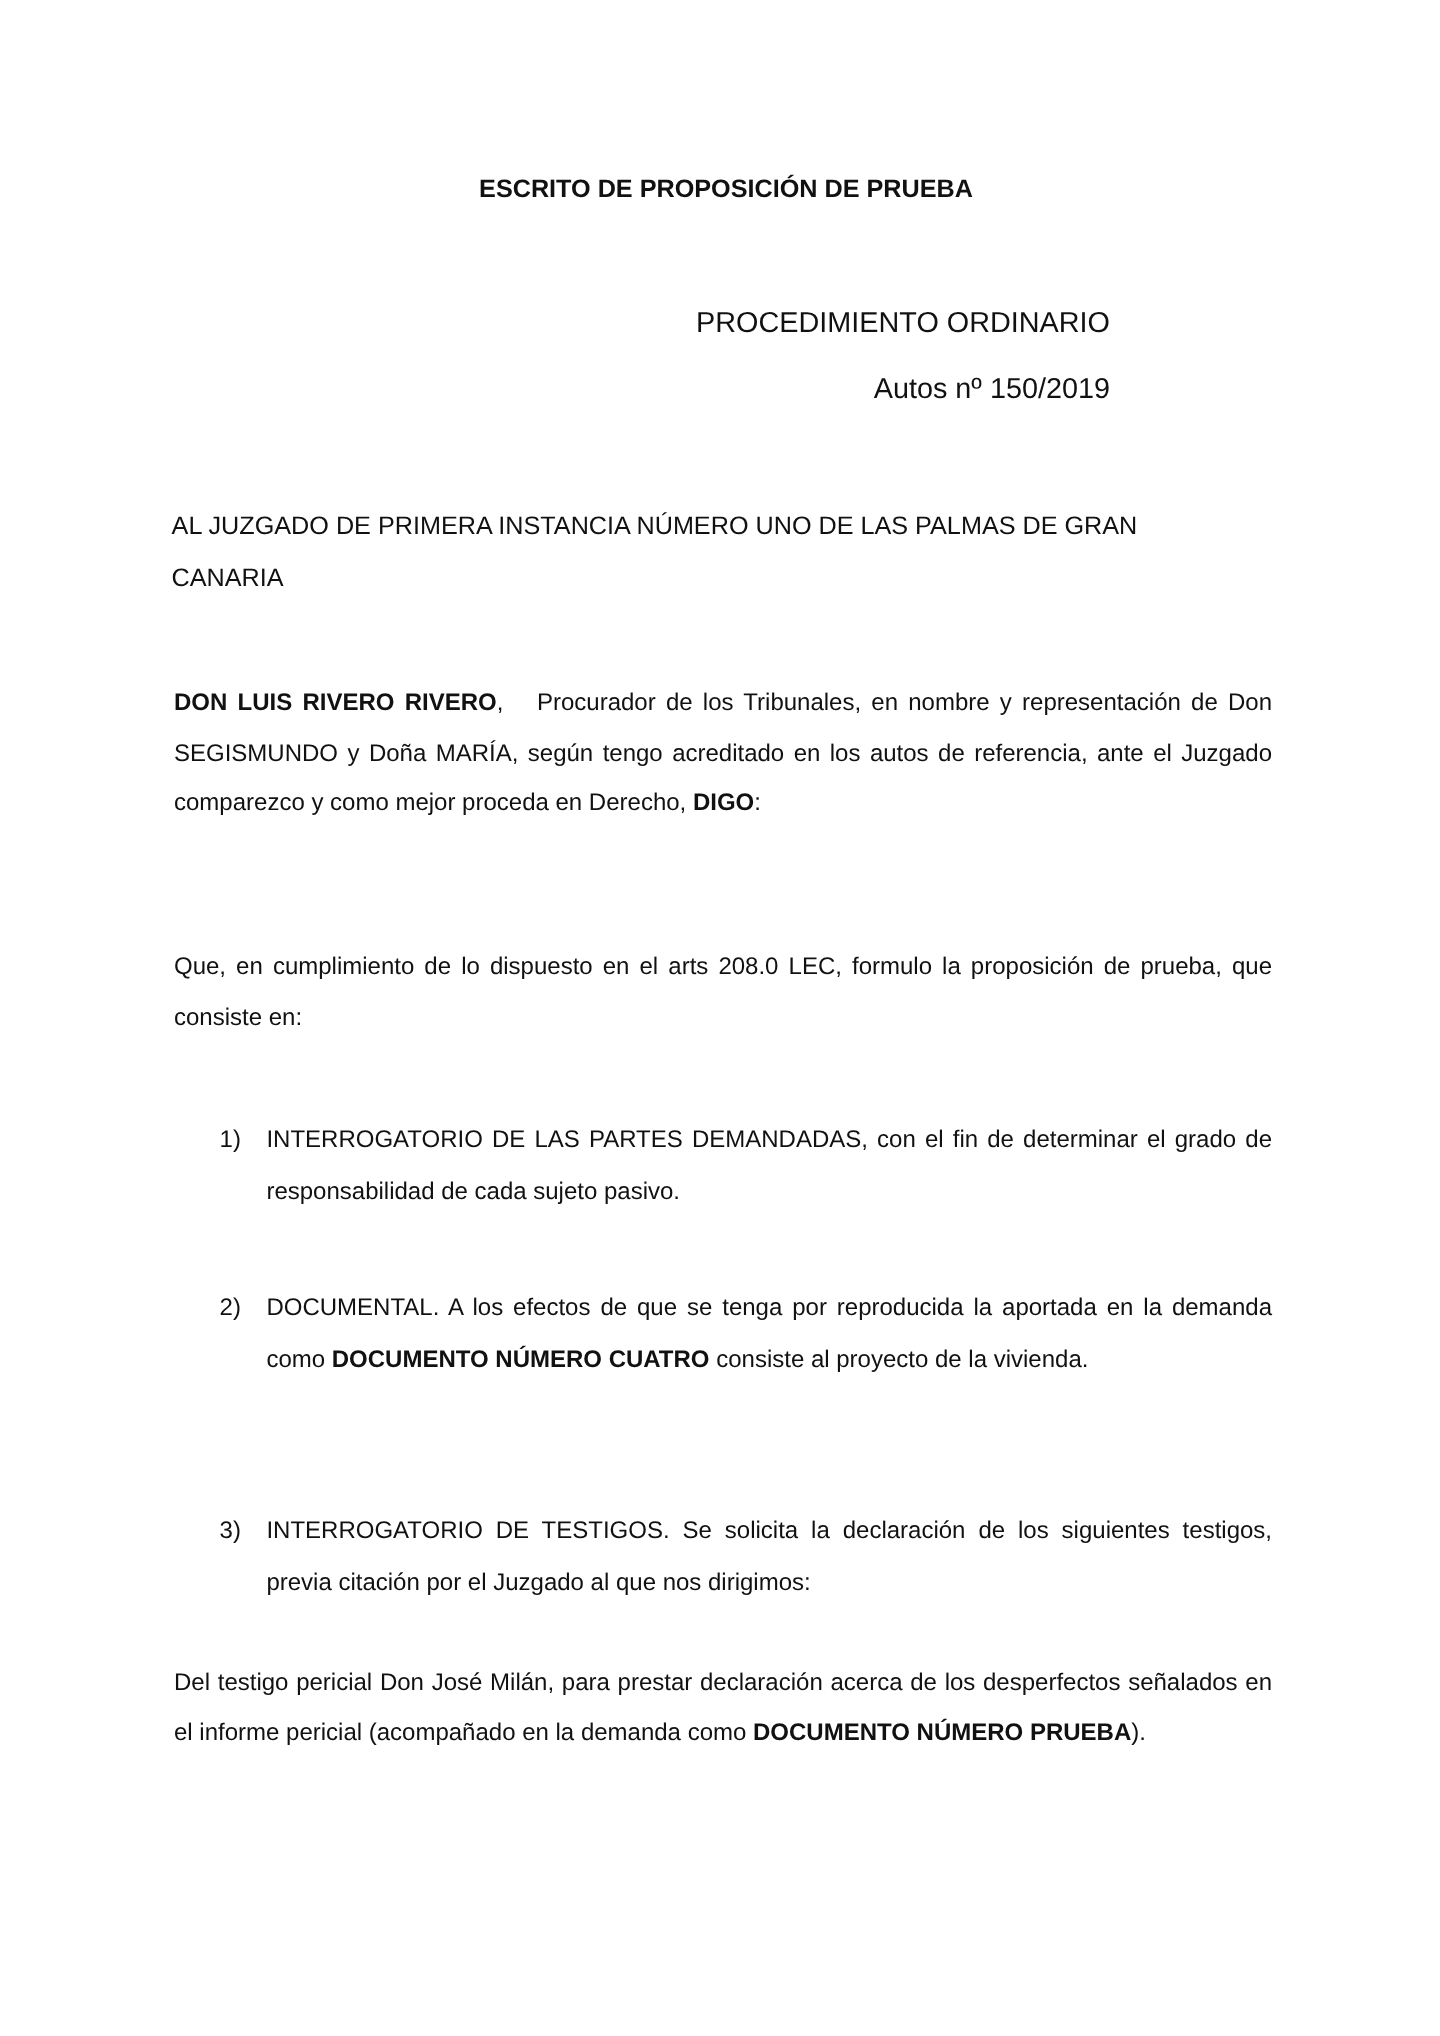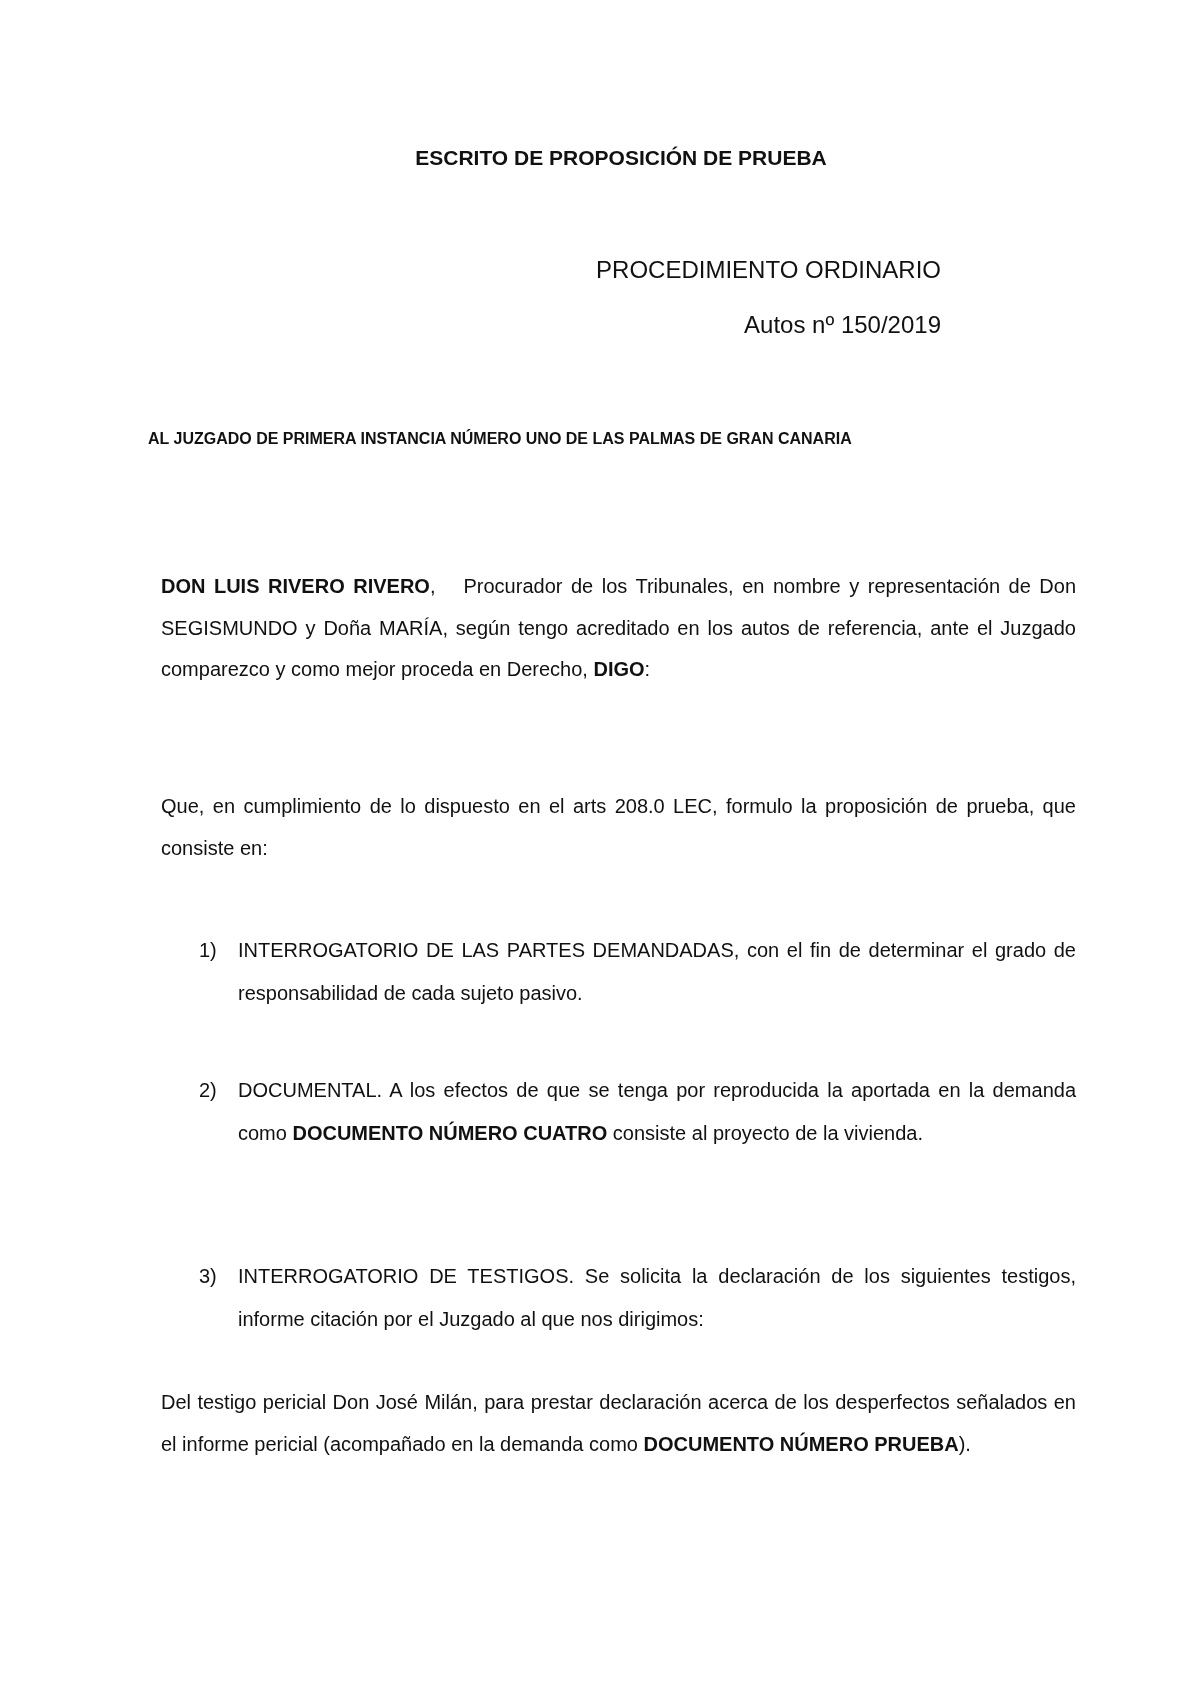--- a/index.html
+++ b/index.html
@@ -14,21 +14,20 @@
       overflow: hidden;
       font-family: "Liberation Sans", sans-serif;
       color: #111111;
     }
     .page {
       position: absolute;
       left: 0; top: 0;
       width: 1065px;
       height: 1697px;
       background: #ffffff;
-      margin-left: 16px;
     }
     .title {
       position: absolute;
       top: 146px;
       left: 0;
       width: 1200px;
       text-align: center;
       font-size: 21px;
       font-weight: bold;
       letter-spacing: 0px;
@@ -38,25 +37,25 @@
     .right-line {
       position: absolute;
       right: 140px;
       font-size: 24px;
       text-align: right;
     }
     .proc { top: 256px; }
     .autos { top: 311px; }
     .court {
       position: absolute;
-      left: 132px;
+      left: 143px;
       top: 417px;
       width: 900px;
-      font-size: 16px;
-      font-weight: bold;
+      font-size: 21px;
+      font-weight: normal;
       line-height: 43px;
     }
     .para {
       position: absolute;
       left: 145px;
       width: 915px;
       font-size: 20px;
       line-height: 41.5px;
       text-align: justify;
       text-align-last: left;
@@ -109,18 +108,18 @@
     <div class="body">INTERROGATORIO DE LAS PARTES DEMANDADAS, con el fin de determinar el grado de responsabilidad de cada sujeto pasivo.</div>
   </div>
 
   <div class="list-item li-2">
     <span class="num">2)</span>
     <div class="body"><span>DOCUMENTAL. A los efectos de que se tenga por reproducida la aportada en la demanda como</span> <b>DOCUMENTO NÚMERO CUATRO</b> <span>consiste al proyecto de la vivienda.</span></div>
   </div>
 
   <div class="list-item li-3">
     <span class="num">3)</span>
-    <div class="body">INTERROGATORIO DE TESTIGOS. Se solicita la declaración de los siguientes testigos, informe citación por el Juzgado al que nos dirigimos:</div>
+    <div class="body">INTERROGATORIO DE TESTIGOS. Se solicita la declaración de los siguientes testigos, previa citación por el Juzgado al que nos dirigimos:</div>
   </div>
 
   <div class="para p-del"><span>Del testigo pericial Don José Milán, para prestar declaración acerca de los desperfectos señalados en el informe pericial (acompañado en la demanda como</span> <b>DOCUMENTO NÚMERO PRUEBA</b><span>).</span></div>
 
 </div>
 
 </body></html>

